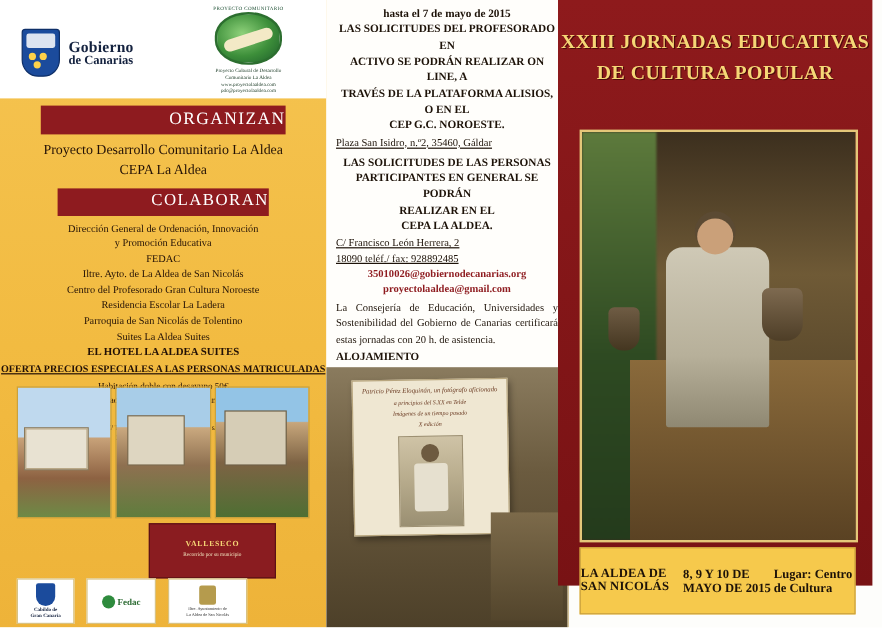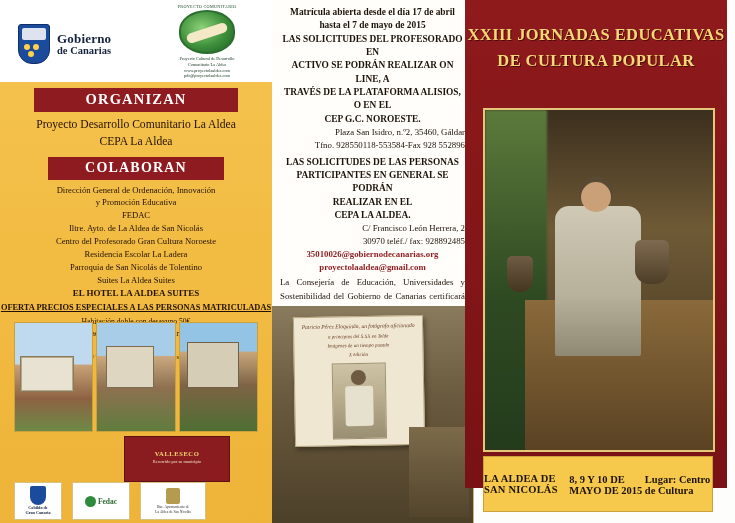--- a/index.html
+++ b/index.html
@@ -53,22 +53,22 @@
   .logo-pdc .ring:after{
     content:"";position:absolute;left:50%;top:52%;transform:translate(-50%,-50%) rotate(-18deg);
     width:42px;height:10px;background:#f3e9c6;border-radius:6px;
   }
   .logo-pdc .pdc-top{font-size:4.2px;color:#13472a;letter-spacing:.3px;margin-bottom:1px;}
   .logo-pdc .pdc-lines{font-size:4.3px;line-height:1.35;color:#14341f;margin-top:2px;}
 
   .left-inner{position:absolute;left:0;top:82px;width:272px;}
 
   .band{
-    background:#8e1b1f;color:#ffffff;text-align:center;
-    font-weight:bold;letter-spacing:1.2px;
+    background:#8e1b1f;color:#ffffff;text-align:right;
+    font-weight:normal;letter-spacing:1.2px;
   }
   .band.organizan{
     margin:6px 34px 0 34px;padding:3px 0 4px 0;font-size:14.5px;
     font-variant:small-caps;
   }
   .band.colaboran{
     margin:6px 48px 0 48px;padding:3px 0 4px 0;font-size:14px;
     font-variant:small-caps;
   }
   .ctr{text-align:center;color:#2a1402;}
@@ -133,21 +133,21 @@
   .fl.c .t{font-size:3.6px;color:#333;text-align:center;line-height:1.15;margin-top:1px;}
 
   
   .center{
     position:absolute;left:272px;top:0;width:201px;height:523px;background:#fffefb;
     padding:6px 8px 0 8px;box-sizing:border-box;
   }
   .c-strong{
     font-size:9.4px;font-weight:bold;color:#1d1208;text-align:center;line-height:1.42;
   }
-  .c-norm{font-size:8.8px;color:#1d1208;text-align:right;line-height:1.45;}
+  .c-norm{font-size:8.8px;color:#1d1208;text-align:left;line-height:1.45;text-decoration:underline;}
   .c-mail{font-size:8.8px;color:#8e1b1f;font-weight:bold;text-align:center;line-height:1.45;}
   .c-just{font-size:8.8px;color:#1d1208;text-align:justify;line-height:1.5;margin-top:3px;}
   .c-aloj{font-size:9.2px;font-weight:bold;color:#1d1208;margin-top:2px;}
   .gap{height:4px;}
 
   .photo-craft{
     position:absolute;left:272px;top:306px;width:201px;height:217px;
     background:linear-gradient(180deg,#8a7b5e 0%, #6b5b3f 40%, #4d4029 100%);
     overflow:hidden;border-right:1px solid #c9b27e;
   }
@@ -315,48 +315,46 @@
       <div class="fl c">
         <div class="crest"></div>
         <div class="t" style="white-space:pre-line;">Iltre. Ayuntamiento de
 La Aldea de San Nicolás</div>
       </div>
     </div>
   </div>
 
   <div class="center">
     <div class="c-strong">
-      <div>Matrícula abierta desde el día 17 de abril</div>
       <div>hasta el 7 de mayo de 2015</div>
     </div>
 
     <div class="c-strong">
       <div>LAS SOLICITUDES DEL PROFESORADO EN</div>
       <div>ACTIVO SE PODRÁN REALIZAR ON LINE, A</div>
       <div>TRAVÉS DE LA PLATAFORMA ALISIOS, O EN EL</div>
       <div>CEP G.C. NOROESTE.</div>
     </div>
 
     <div class="c-norm">
       <div>Plaza San Isidro, n.º2,  35460, Gáldar</div>
-      <div>Tfno. 928550118-553584-Fax 928 552896</div>
     </div>
 
     <div class="gap"></div>
 
     <div class="c-strong">
       <div>LAS SOLICITUDES DE LAS PERSONAS</div>
       <div>PARTICIPANTES EN GENERAL SE PODRÁN</div>
       <div>REALIZAR EN EL</div>
       <div>CEPA LA ALDEA.</div>
     </div>
 
     <div class="c-norm">
       <div>C/ Francisco León Herrera, 2</div>
-      <div>30970  teléf./ fax: 928892485</div>
+      <div>18090  teléf./ fax: 928892485</div>
     </div>
 
     <div class="c-mail">
       <div>35010026@gobiernodecanarias.org</div>
       <div>proyectolaaldea@gmail.com</div>
     </div>
 
     <div class="c-just">La Consejería de Educación, Universidades y Sostenibilidad del Gobierno de Canarias certificará estas jornadas con 20 h. de asistencia.</div>
 
     <div class="c-aloj">ALOJAMIENTO</div>

